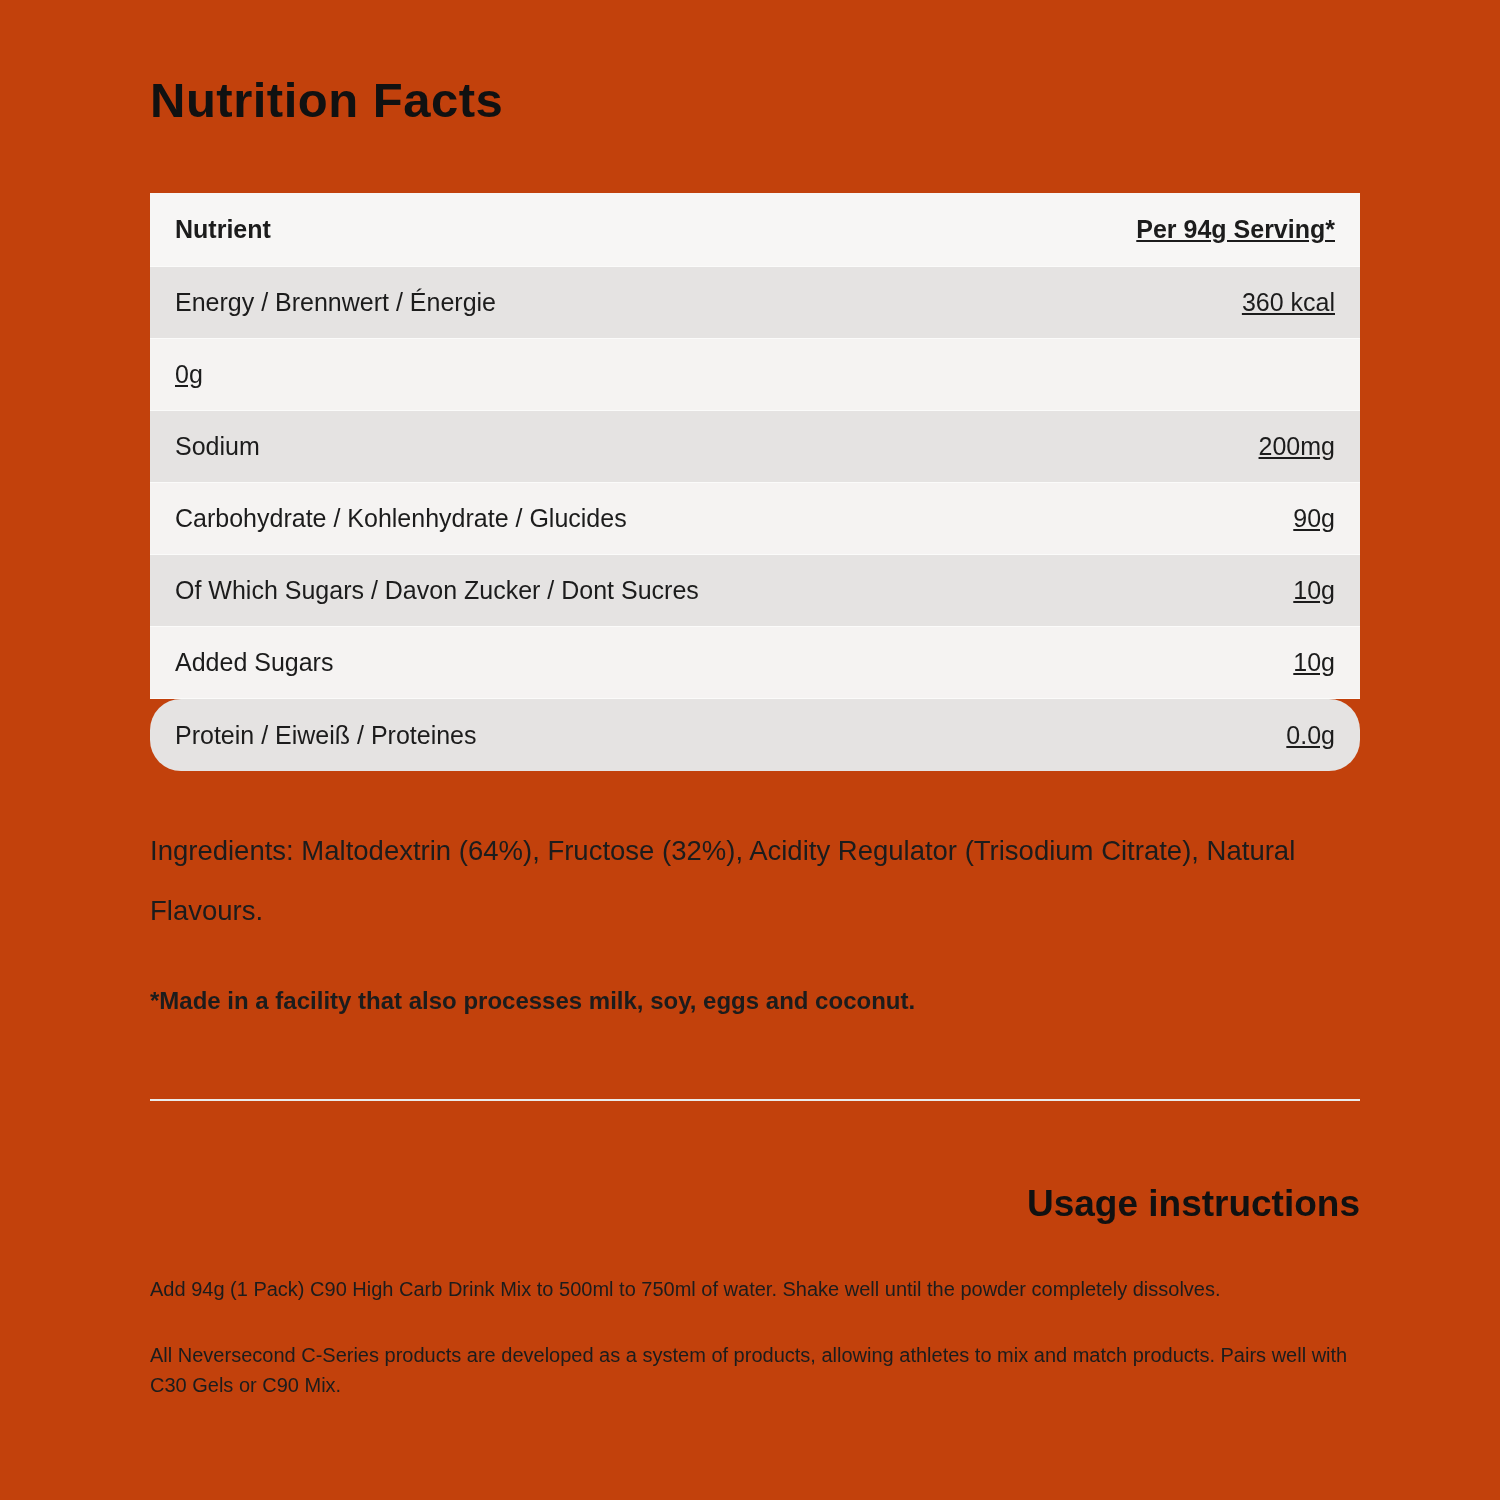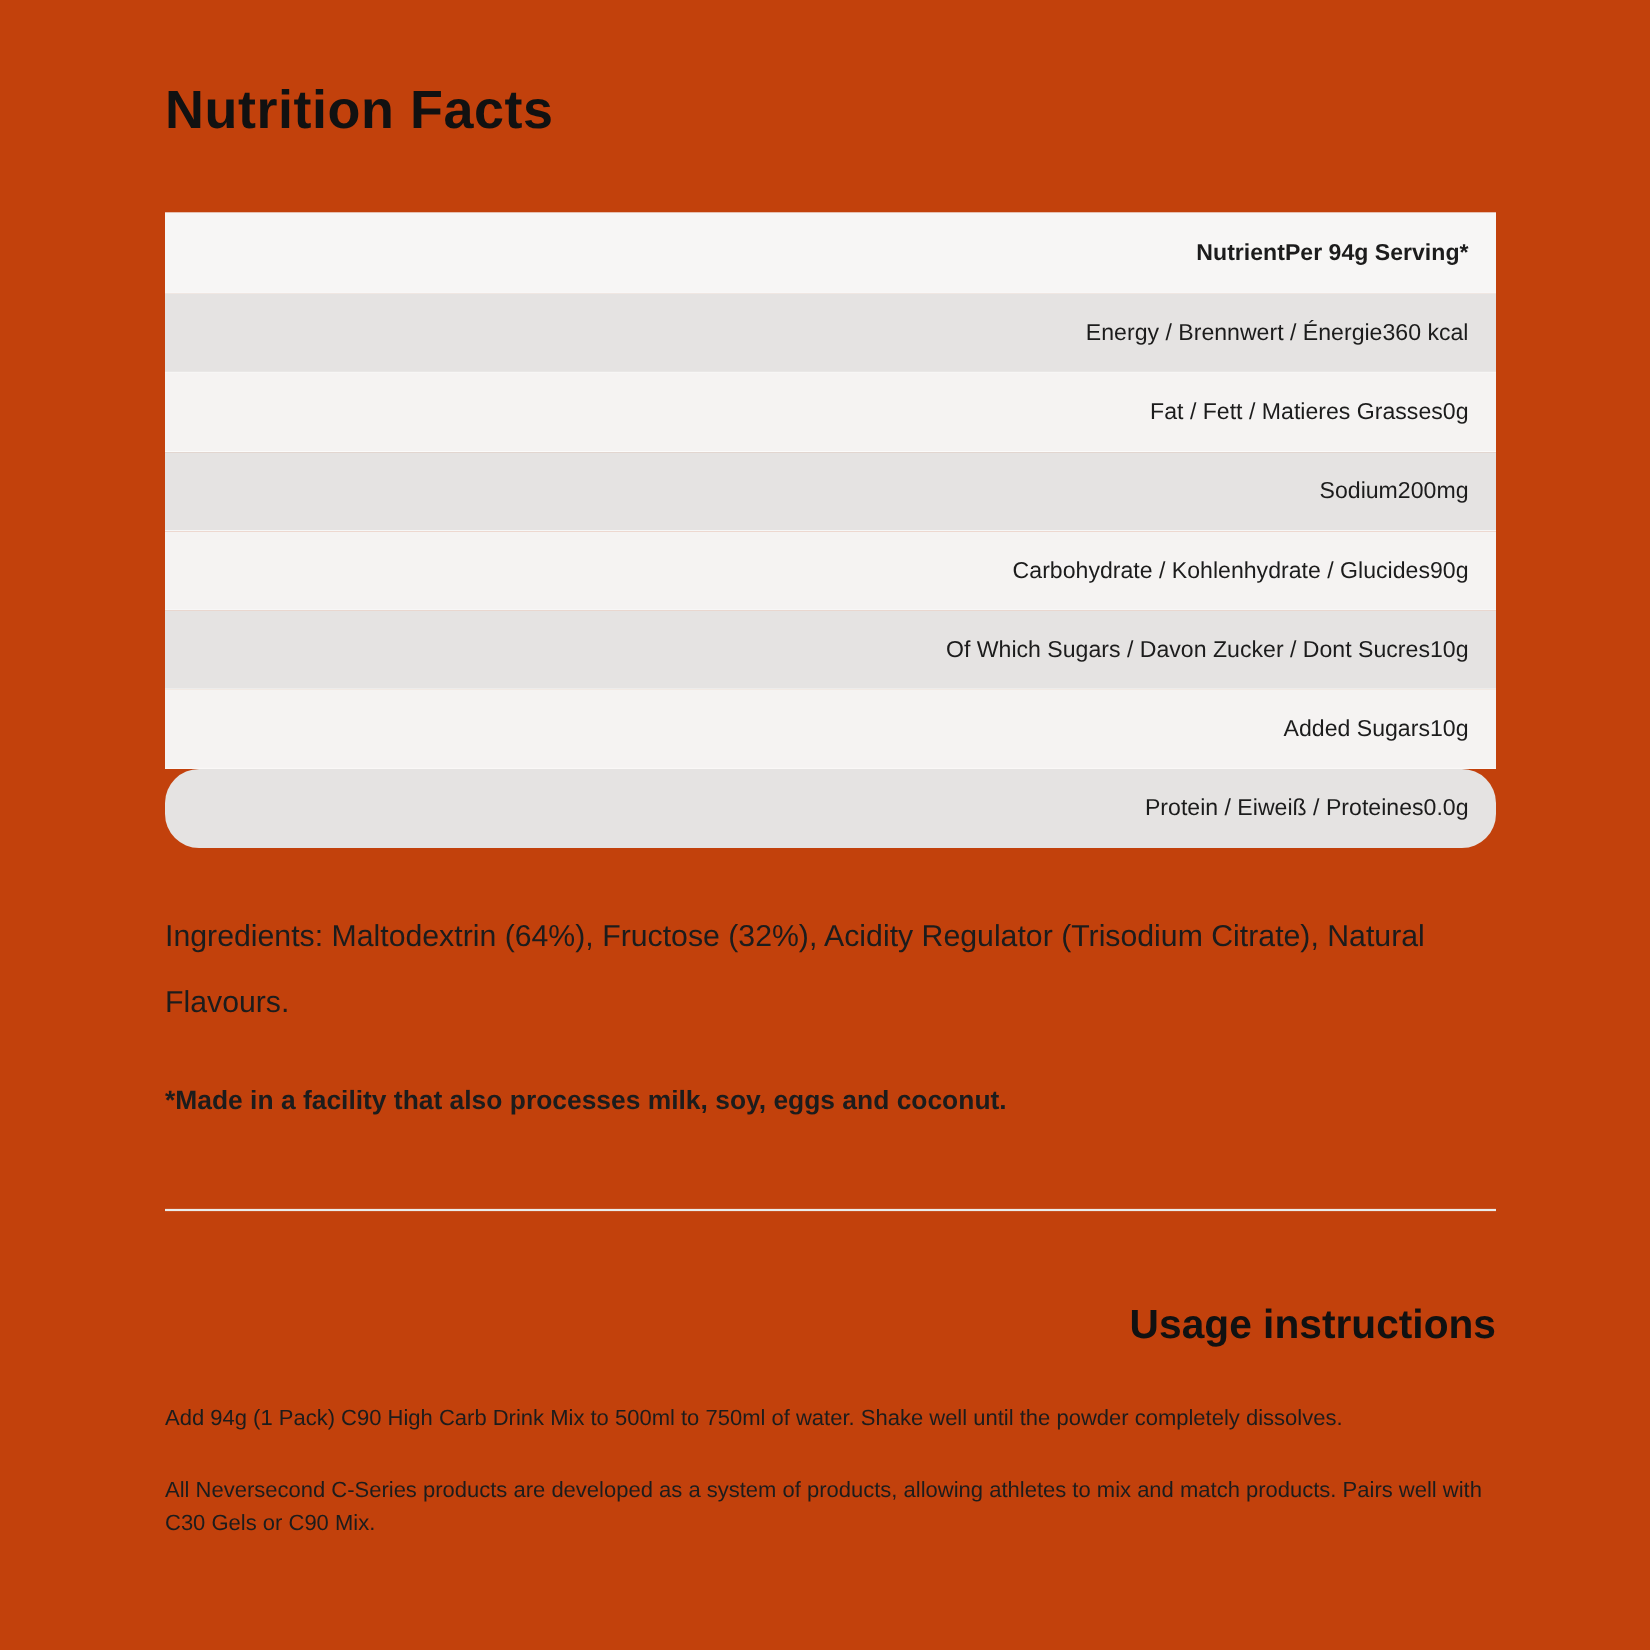--- a/index.html
+++ b/index.html
@@ -24,36 +24,36 @@
     color: #111111;
     letter-spacing: 0.5px;
   }
   .nutrition-table {
     margin-top: 63px;
     width: 100%;
   }
   .t-row {
     display: flex;
     align-items: center;
-    justify-content: flex-end;
+    justify-content: space-between;
     height: 72px;
     padding: 0 25px;
-    font-size: 21px;
+    font-size: 25px;
     border-bottom: 1px solid #fbfbfa;
   }
   .t-row:last-child { border-bottom: none; border-radius: 31px; }
   .t-row.head {
     height: 74px;
     background: #f7f6f5;
     font-weight: 700;
   }
   .t-row.dark  { background: #e5e3e2; }
   .t-row.light { background: #f5f3f2; }
   .cell-left  { text-align: left; }
-  .cell-right { text-align: right; }
+  .cell-right { text-align: right; text-decoration: underline; }
   .ingredients {
     margin-top: 50px;
     font-size: 27.5px;
     line-height: 60px;
     max-width: 1210px;
   }
   .allergen-note {
     margin-top: 40px;
     font-size: 24px;
     font-weight: 700;
@@ -93,21 +93,20 @@
     <div class="nutrition-table">
       <div class="t-row head">
         <span class="cell-left">Nutrient</span>
         <span class="cell-right">Per 94g Serving*</span>
       </div>
       <div class="t-row dark">
         <span class="cell-left">Energy / Brennwert / Énergie</span>
         <span class="cell-right">360 kcal</span>
       </div>
       <div class="t-row light">
-        <span class="cell-left">Fat / Fett / Matieres Grasses</span>
         <span class="cell-right">0g</span>
       </div>
       <div class="t-row dark">
         <span class="cell-left">Sodium</span>
         <span class="cell-right">200mg</span>
       </div>
       <div class="t-row light">
         <span class="cell-left">Carbohydrate / Kohlenhydrate / Glucides</span>
         <span class="cell-right">90g</span>
       </div>

